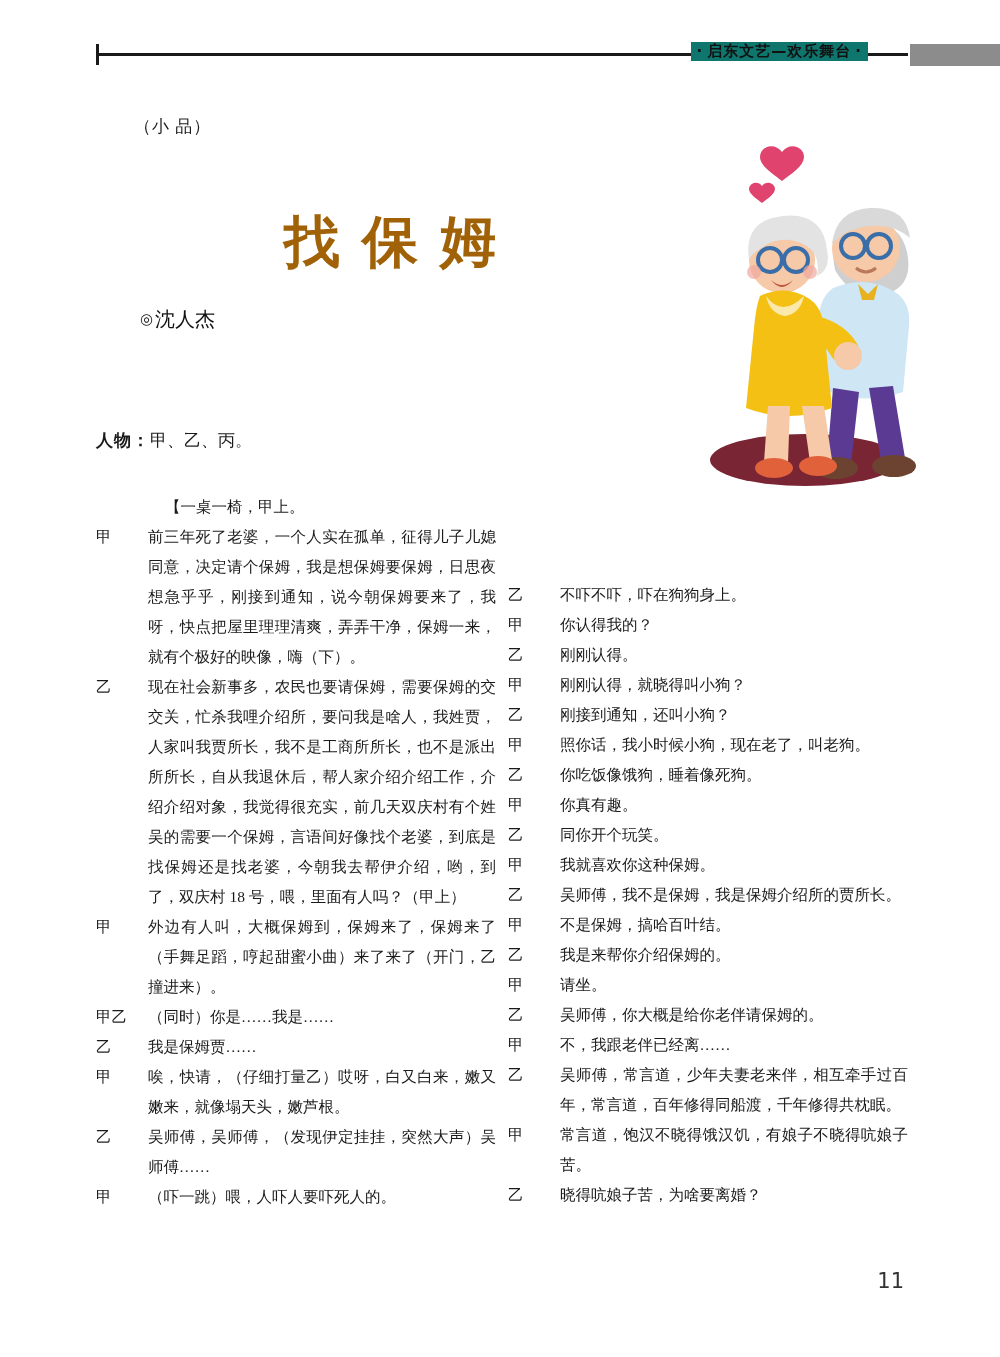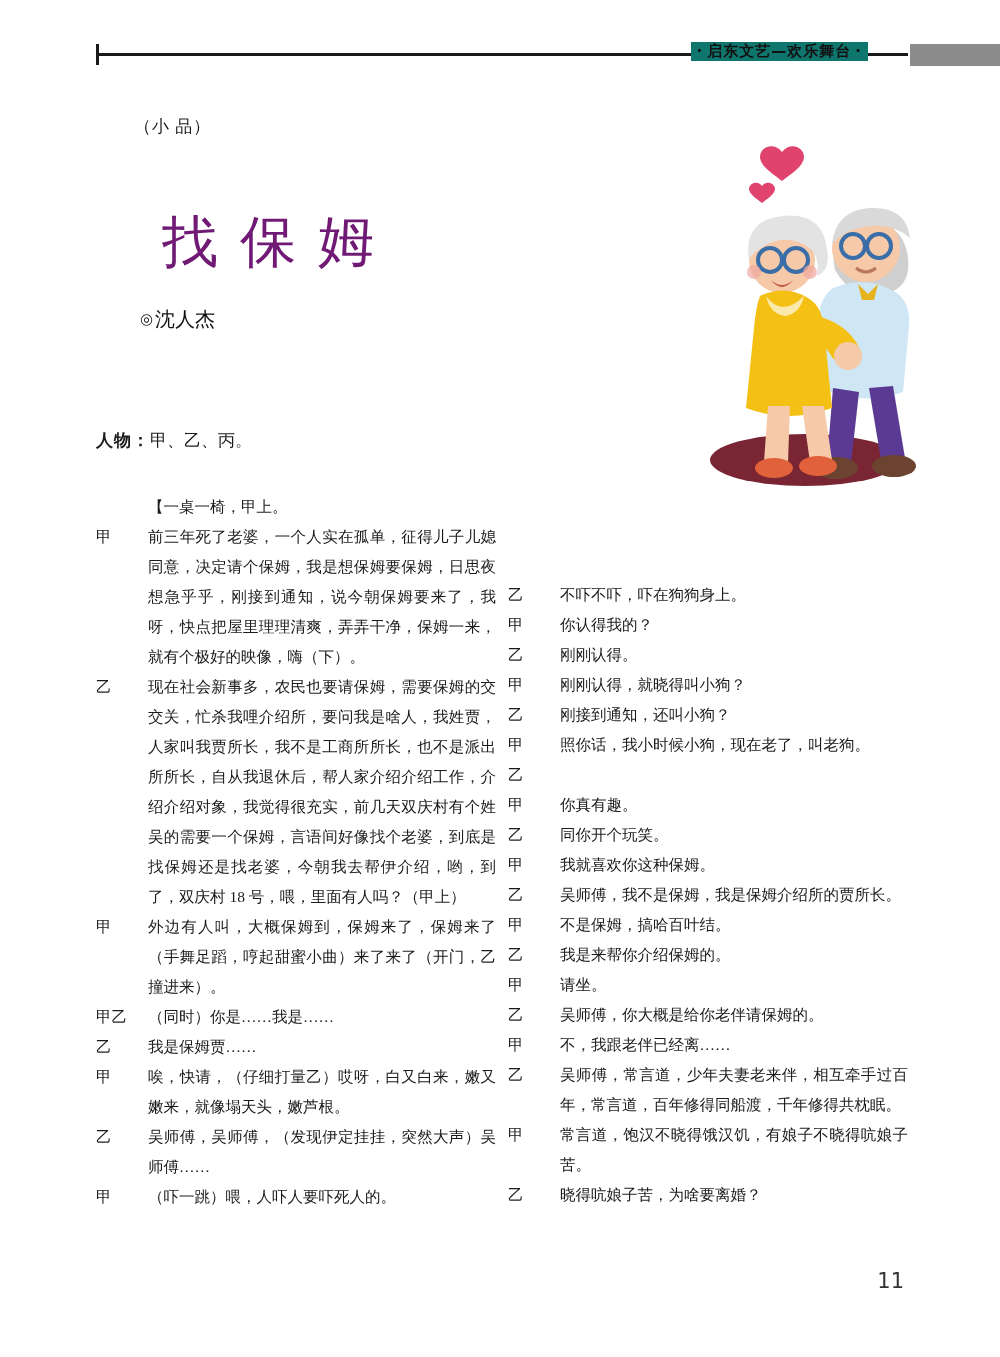--- a/index.html
+++ b/index.html
@@ -77,26 +77,27 @@
     letter-spacing: 1px;
     margin-left: 24px;
   }
 
   
   .title {
     position: absolute;
     left: 140px;
     top: 205px;
     width: 500px;
-    font-family: "DejaVu Sans", sans-serif;
-    font-weight: normal;
+    text-align: center;
+    font-family: "DejaVu Sans", sans-serif;
+    font-weight: bold;
     font-size: 56px;
     letter-spacing: 22px;
     text-indent: 22px;
-    color: #701a75;
+    color: #a16207;
   }
   .byline {
     position: absolute;
     left: 140px;
     top: 306px;
     width: 500px;
     text-align: left;
     font-family: "DejaVu Sans", sans-serif;
     font-size: 20px;
     color: #111;
@@ -156,21 +157,21 @@
     white-space: nowrap;
   }
   .spk.wide { letter-spacing: 0; }
   .txt {
     flex: 1 1 auto;
     text-align: justify;
     text-justify: inter-ideograph;
   }
   .stage {
     text-indent: 0;
-    margin-left: 52px;
+    margin-left: 69px;
   }
 
   
   .folio {
     position: absolute;
     right: 96px;
     bottom: 64px;
     font-family: "DejaVu Sans", sans-serif;
     font-size: 21px;
     color: #333;
@@ -308,20 +309,21 @@
   <div class="line">
     <span class="spk">乙</span>
     <span class="txt">刚接到通知，还叫小狗？</span>
   </div>
   <div class="line">
     <span class="spk">甲</span>
     <span class="txt">照你话，我小时候小狗，现在老了，叫老狗。</span>
   </div>
   <div class="line">
     <span class="spk">乙</span>
+    <span class="txt">你吃饭像饿狗，睡着像死狗。</span>
   </div>
   <div class="line">
     <span class="spk">甲</span>
     <span class="txt">你真有趣。</span>
   </div>
   <div class="line">
     <span class="spk">乙</span>
     <span class="txt">同你开个玩笑。</span>
   </div>
   <div class="line">

